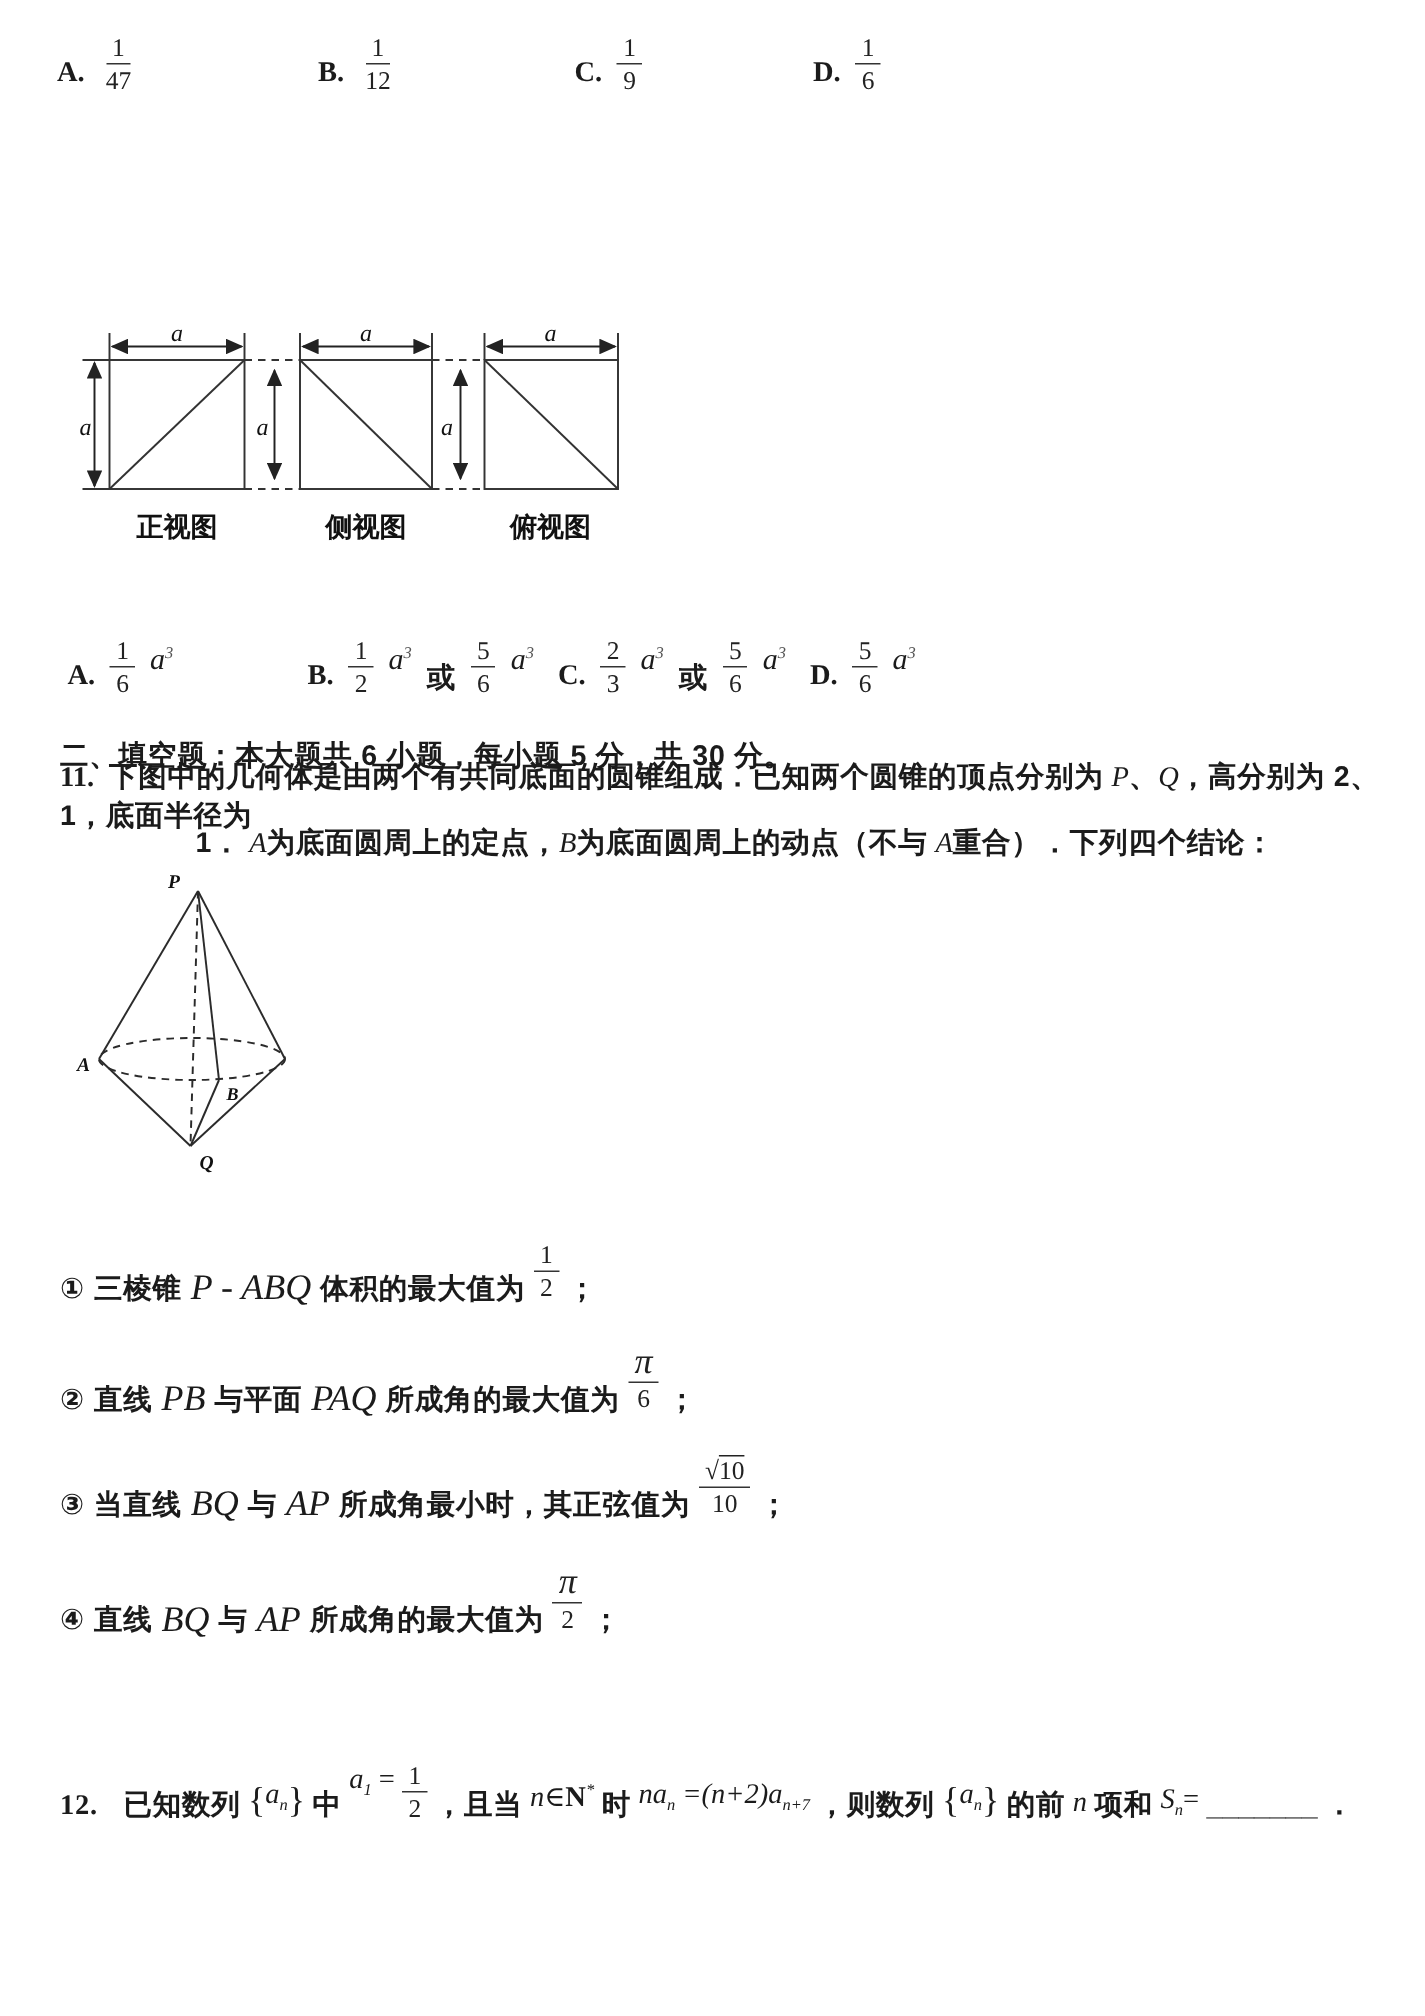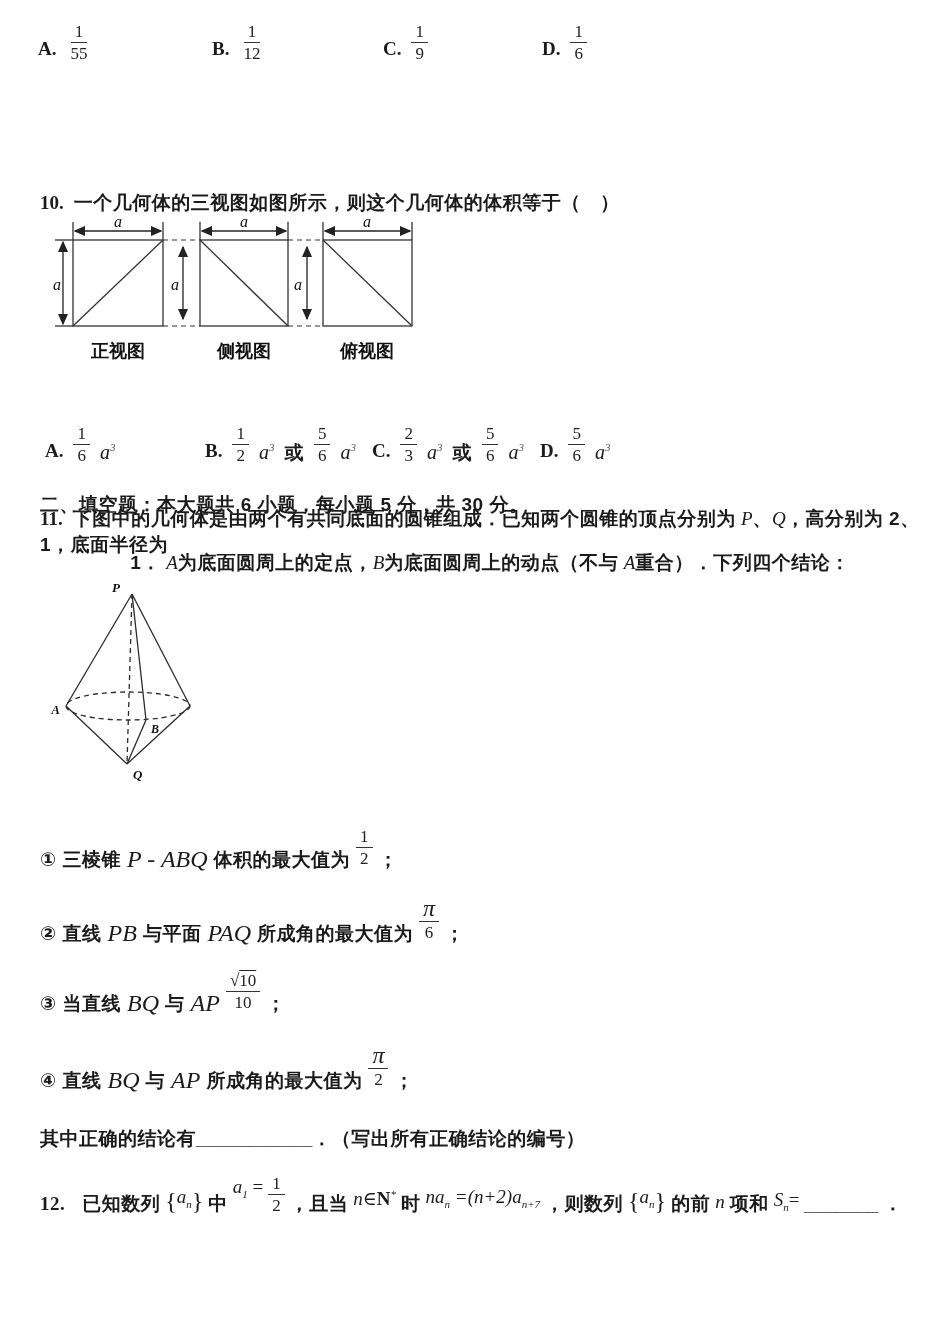--- a/index.html
+++ b/index.html
@@ -11,21 +11,21 @@
   .qnum{font-family:"Liberation Serif","DejaVu Serif",serif;font-weight:600;margin-right:10px;}
   .stem{font-size:19px;line-height:26px;}
   
   .optrow{height:100%;}
   .opt{position:absolute;top:0;bottom:0;display:flex;align-items:flex-end;column-gap:10px;}
   .olabel{font-family:"Liberation Serif","DejaVu Serif",serif;font-weight:bold;font-size:19px;line-height:1;padding-bottom:6px;}
   .frac{display:inline-flex;flex-direction:column;align-items:center;
         font-family:"Liberation Serif","DejaVu Serif",serif;font-size:17px;line-height:1.25;color:#222;}
   .frac .fnum{padding:0 4px;border-bottom:1.5px solid #333;}
   .frac .fden{padding:0 4px;}
-  .cube{font-size:20px;line-height:1;margin-bottom:4px;}
+  .cube{font-size:20px;line-height:1;margin-bottom:16px;}
   .cube sup{font-size:11px;color:#555;}
   .orword{font-size:19px;line-height:1;padding-bottom:4px;font-weight:700;}
   
   .crow{display:flex;align-items:flex-end;column-gap:6px;font-size:19px;}
   .crow .cn{line-height:1.25;}
   .crow .frac{margin-bottom:3px;}
   .crow .mi{font-size:24px;line-height:1;padding-bottom:1px;}
   .radline{text-decoration:overline;}
   
   .q12row{display:flex;align-items:flex-end;column-gap:5px;font-size:19px;}
@@ -45,21 +45,21 @@
 </head>
 <body>
 
 <div id="page">
 
   <div class="abs optrow" style="left:0;top:90;width:950px;height:64px;">
     <div class="opt" style="left:38px;">
       <span class="olabel">A.</span>
       <span class="frac">
         <span class="fnum">1</span>
-        <span class="fden">55</span>
+        <span class="fden">47</span>
       </span>
     </div>
     <div class="opt" style="left:212px;">
       <span class="olabel">B.</span>
       <span class="frac">
         <span class="fnum">1</span>
         <span class="fden">12</span>
       </span>
     </div>
     <div class="opt" style="left:383px;">
@@ -71,23 +71,20 @@
     </div>
     <div class="opt" style="left:542px;">
       <span class="olabel">D.</span>
       <span class="frac">
         <span class="fnum">1</span>
         <span class="fden">6</span>
       </span>
     </div>
   </div>
 
-  <div class="abs stem" style="left:40px;top:190px;width:880px;">
-    <span class="qnum">10.</span><span class="cn">一个几何体的三视图如图所示，则这个几何体的体积等于（　）</span>
-  </div>
 
   <div class="abs" style="left:50px;top:216px;">
     <svg width="385" height="152" viewBox="0 0 385 152">
       <defs>
         <marker id="ah-r" markerWidth="9" markerHeight="8" refX="8" refY="4" orient="auto">
           <path d="M0,0 L9,4 L0,8 Z" fill="#222"></path>
         </marker>
         <marker id="ah-l" markerWidth="9" markerHeight="8" refX="1" refY="4" orient="auto">
           <path d="M9,0 L0,4 L9,8 Z" fill="#222"></path>
         </marker>
@@ -254,20 +251,21 @@
     </span>
     <span class="cn">；</span>
   </div>
 
   <div class="abs crow" style="left:40px;top:958px;height:58px;">
     <span class="cn">③</span>
     <span class="cn">当直线</span>
     <span class="mi">BQ</span>
     <span class="cn">与</span>
     <span class="mi">AP</span>
+    <span class="cn">所成角最小时，其正弦值为</span>
     <span class="frac">
       <span class="fnum"><span>√</span><span class="radline">10</span></span>
       <span class="fden">10</span>
     </span>
     <span class="cn">；</span>
   </div>
 
   <div class="abs crow" style="left:40px;top:1035px;height:58px;">
     <span class="cn">④</span>
     <span class="cn">直线</span>
@@ -275,23 +273,20 @@
     <span class="cn">与</span>
     <span class="mi">AP</span>
     <span class="cn">所成角的最大值为</span>
     <span class="frac">
       <span class="fnum mi">π</span>
       <span class="fden">2</span>
     </span>
     <span class="cn">；</span>
   </div>
 
-  <div class="abs stem" style="left:40px;top:1126px;width:880px;">
-    <span class="cn">其中正确的结论有</span><span class="blank">___________</span><span class="cn">．（写出所有正确结论的编号）</span>
-  </div>
 
   <div class="abs q12row" style="left:40px;top:1162px;height:54px;">
     <span class="cn qnum" style="margin-right:12px;">12.</span>
     <span class="cn">已知数列</span>
     <span class="seq raise-sm">
         <span class="brace">{</span>
         <span class="mi"><span>a</span><sub>n</sub></span>
         <span class="brace">}</span>
       </span>
     <span class="cn">中</span>

